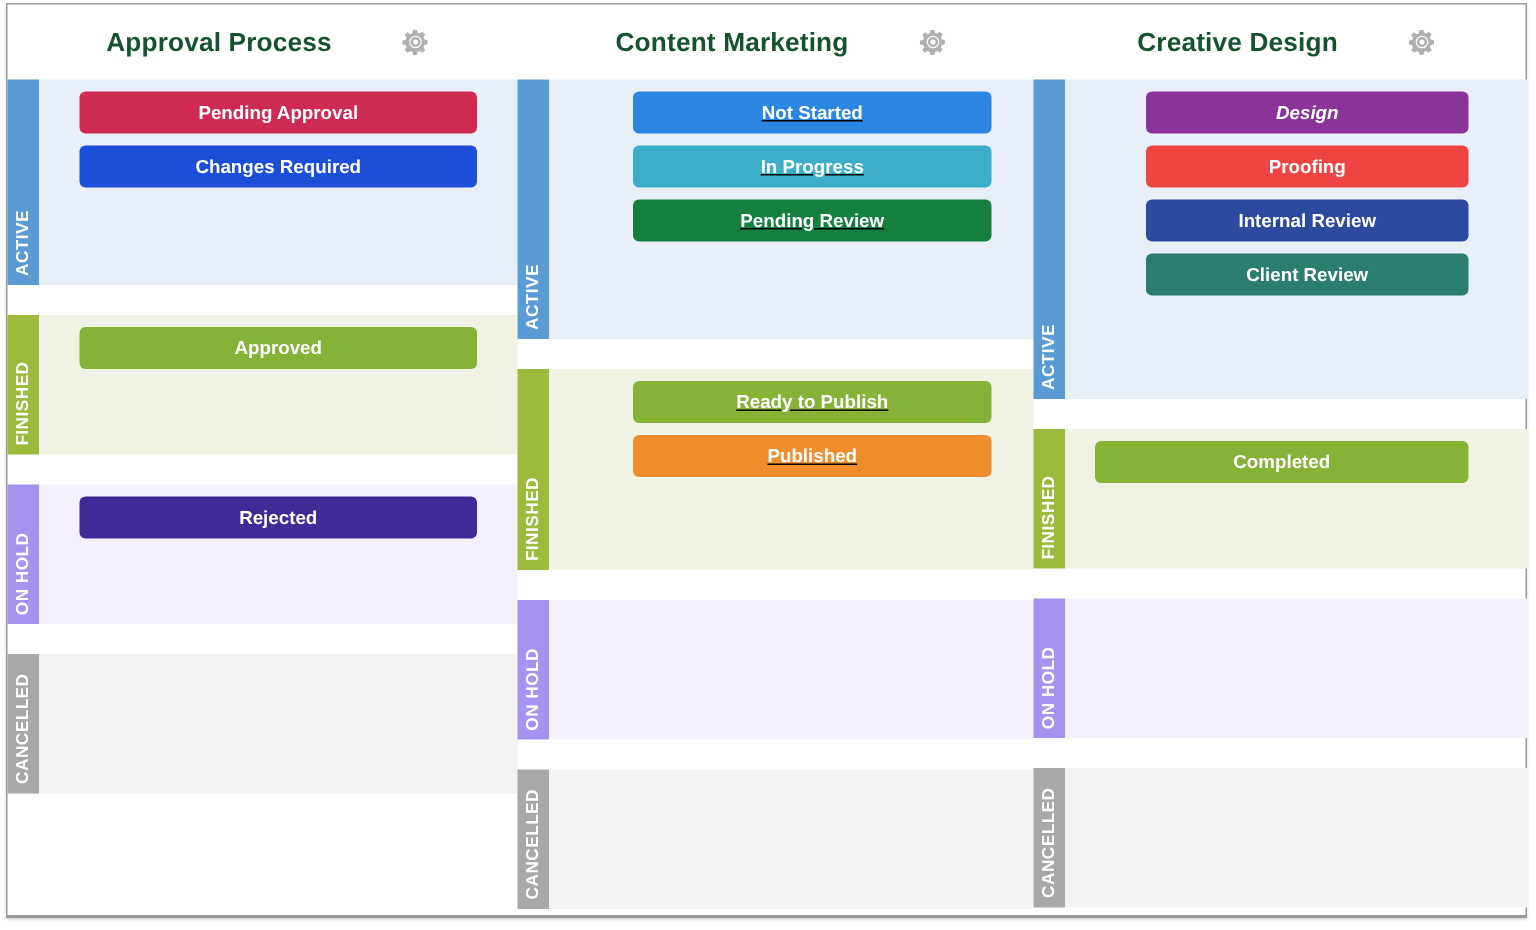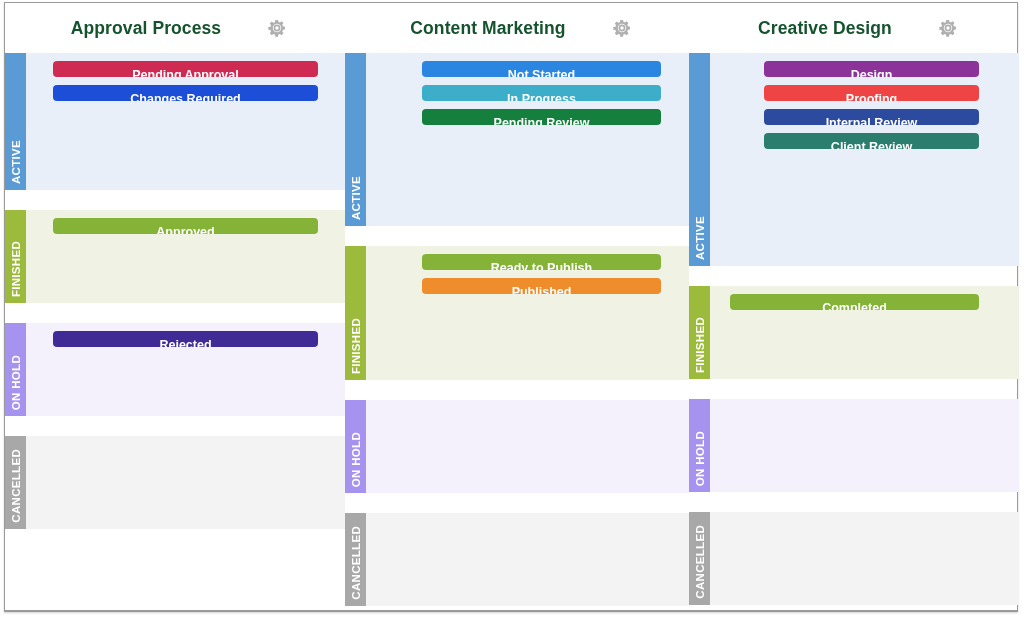--- a/index.html
+++ b/index.html
@@ -100,36 +100,36 @@
     flex: 1 1 auto;
     padding: 8px 26px 8px 26px;
     box-sizing: border-box;
     display: flex;
     flex-direction: column;
     gap: 8px;
   }
 
   
   .chip {
-    height: 16px;
+    height: 28px;
     line-height: 28px;
     border-radius: 4px;
     color: #ffffff;
     font-size: 12.5px;
     font-weight: bold;
     text-align: center;
     white-space: nowrap;
     overflow: hidden;
     cursor: pointer;
     box-sizing: border-box;
   }
 
   
   .col-0 .group-body { padding-left: 27px; padding-right: 27px; }
-  .col-1 .group-body { padding-left: 56px; padding-right: 28px; }
+  .col-1 .group-body { padding-left: 56px; padding-right: 28px; text-decoration: underline; }
   .col-2 .group-body { padding-left: 54px; padding-right: 40px; }
 </style>
 </head>
 <body>
 
 <div id="board">
     <div class="column col-0">
       <div class="col-header">
         <div class="col-title">Approval Process</div>
         <div class="gear-btn">
@@ -221,21 +221,21 @@
             <path fill="#b0b0b0" d="M10 6.6a3.4 3.4 0 1 0 0 6.8 3.4 3.4 0 0 0 0-6.8zm0 5.1a1.7 1.7 0 1 1 0-3.4 1.7 1.7 0 0 1 0 3.4z"></path>
             <path fill="#b0b0b0" d="M18 11.35v-2.7l-2.12-.35a6.1 6.1 0 0 0-.63-1.52l1.25-1.74-1.9-1.9-1.75 1.25a6.1 6.1 0 0 0-1.5-.63L11 2h-2.7l-.35 2.13a6.1 6.1 0 0 0-1.51.62L4.7 3.5 2.8 5.4l1.25 1.74a6.1 6.1 0 0 0-.63 1.51L1.3 8.99v2.7l2.12.35c.14.53.35 1.04.63 1.51L2.8 15.3l1.9 1.9 1.74-1.25c.47.28.98.49 1.51.63L8.3 18.7H11l.35-2.12c.53-.14 1.04-.35 1.51-.63l1.74 1.25 1.9-1.9-1.24-1.74c.28-.47.49-.98.63-1.51L18 11.35zM10 14.2a4.2 4.2 0 1 1 0-8.4 4.2 4.2 0 0 1 0 8.4z"></path>
           </svg>
         </div>
       </div>
       <div class="group" style="height: 213px;">
         <div class="group-band" style="background: rgb(91, 155, 213);">
           <span class="band-label">ACTIVE</span>
         </div>
         <div class="group-body" style="background: rgb(233, 239, 248);">
-          <div class="chip" style="background: rgb(139, 51, 153);">Design</div>
+          <div class="chip" style="background: rgb(139, 51, 153); font-style: italic;">Design</div>
           <div class="chip" style="background: #ef4444;">Proofing</div>
           <div class="chip" style="background: rgb(45, 75, 158);">Internal Review</div>
           <div class="chip" style="background: rgb(43, 125, 110);">Client Review</div>
         </div>
       </div>
       <div class="group" style="height: 93px;">
         <div class="group-band" style="background: rgb(156, 187, 60);">
           <span class="band-label">FINISHED</span>
         </div>
         <div class="group-body" style="background: rgb(240, 242, 228); padding-left: 20px;">

